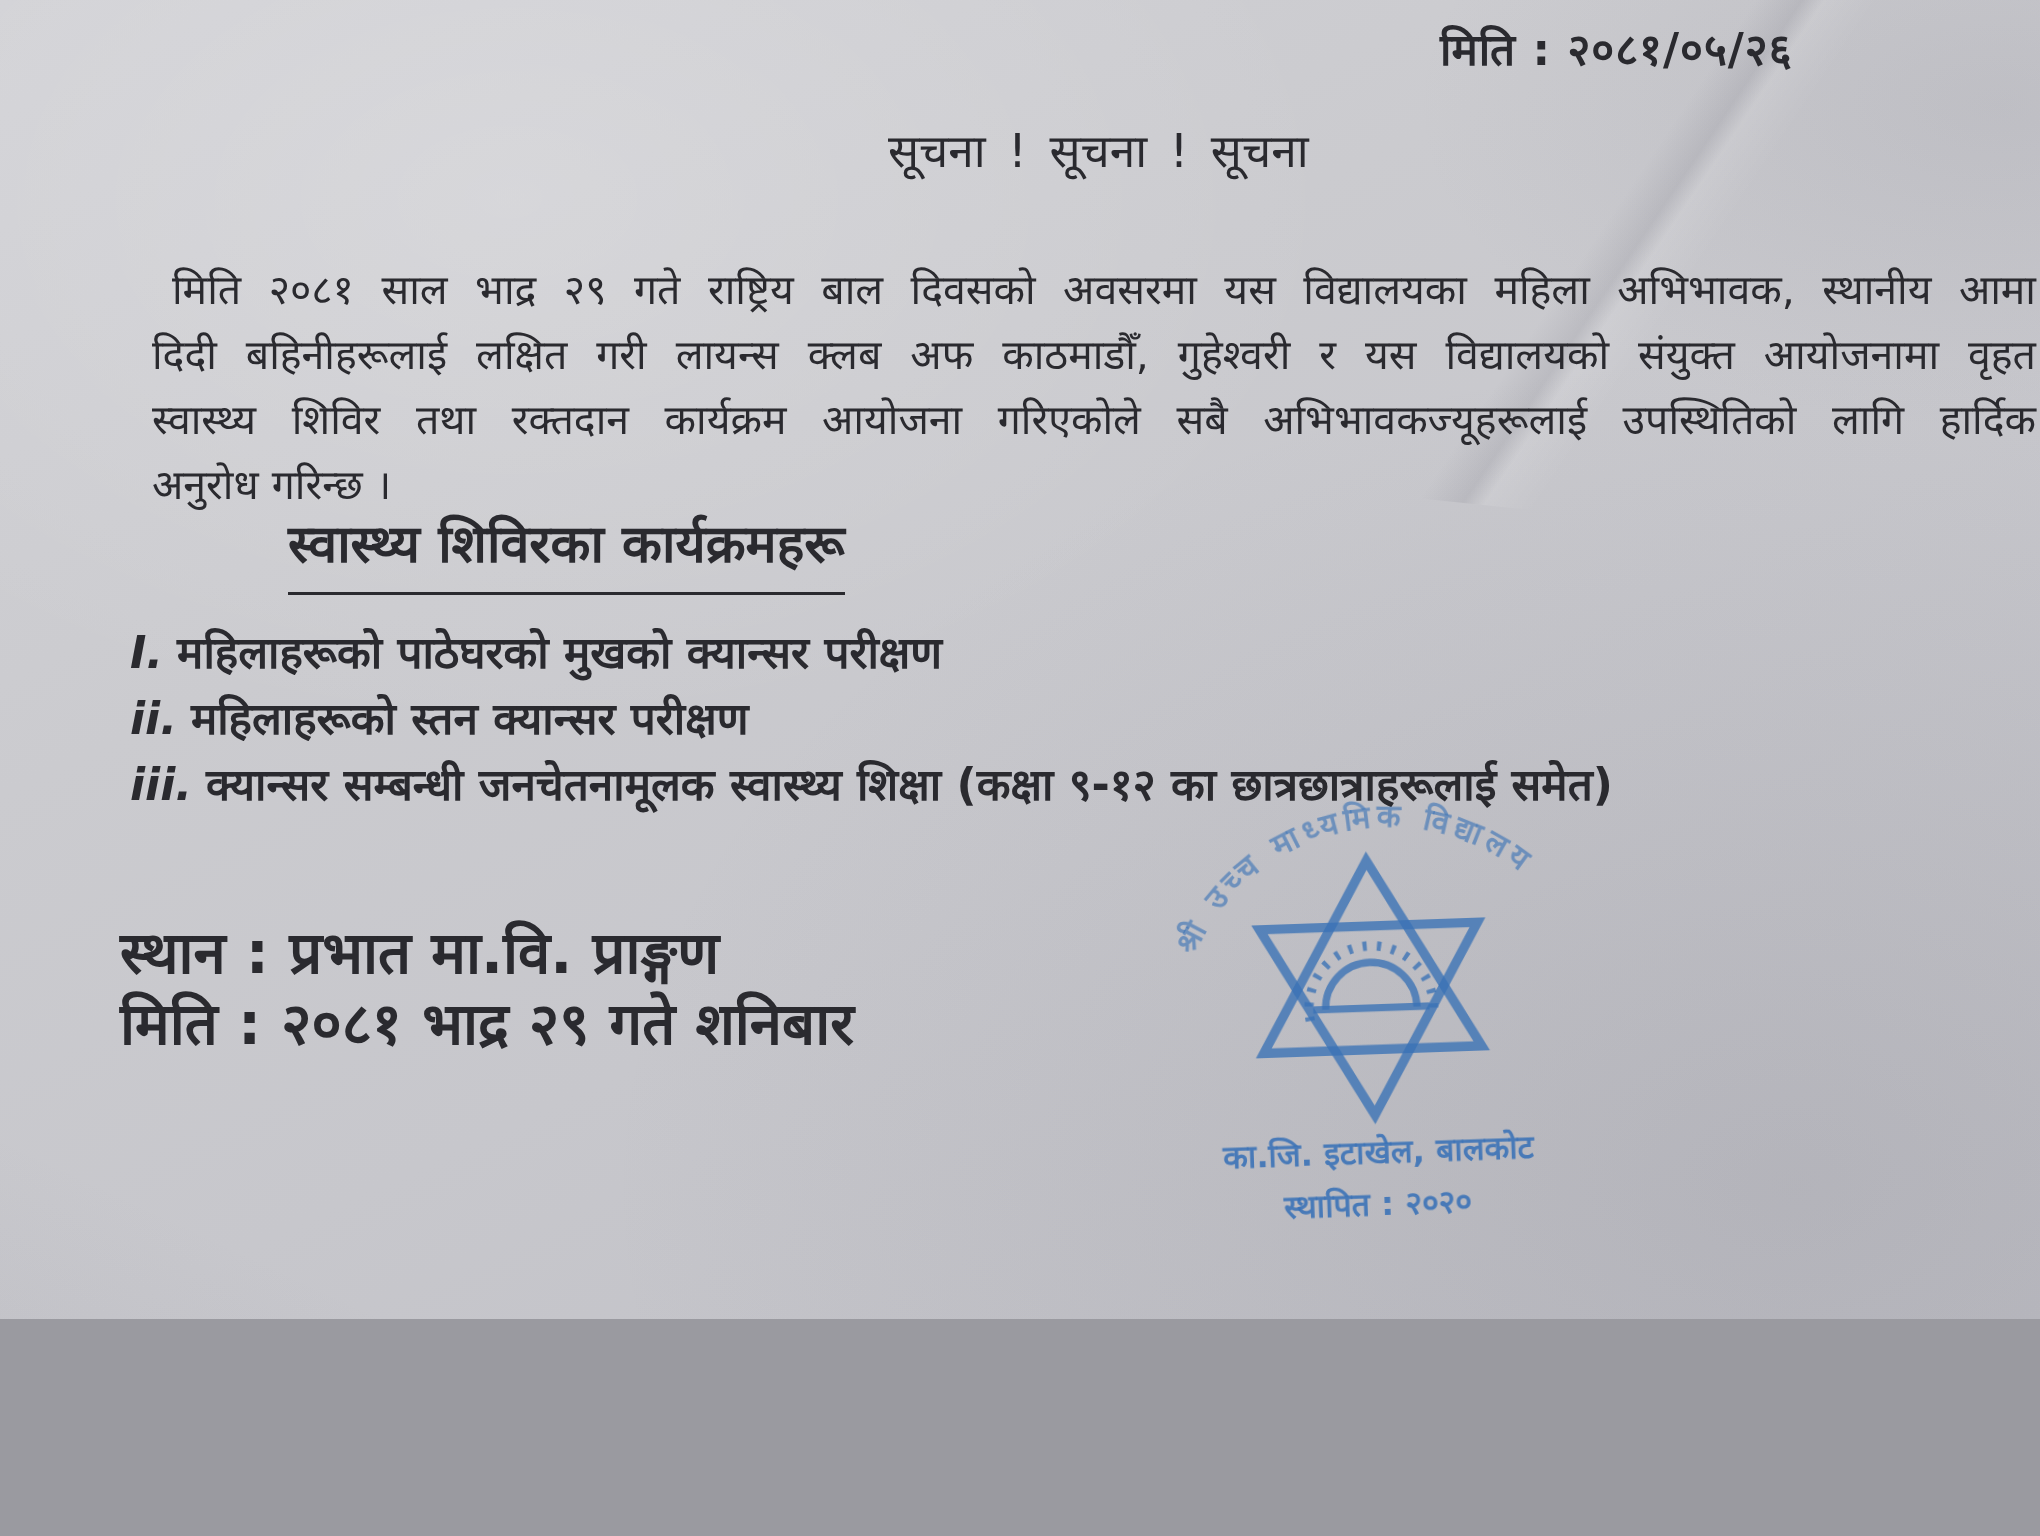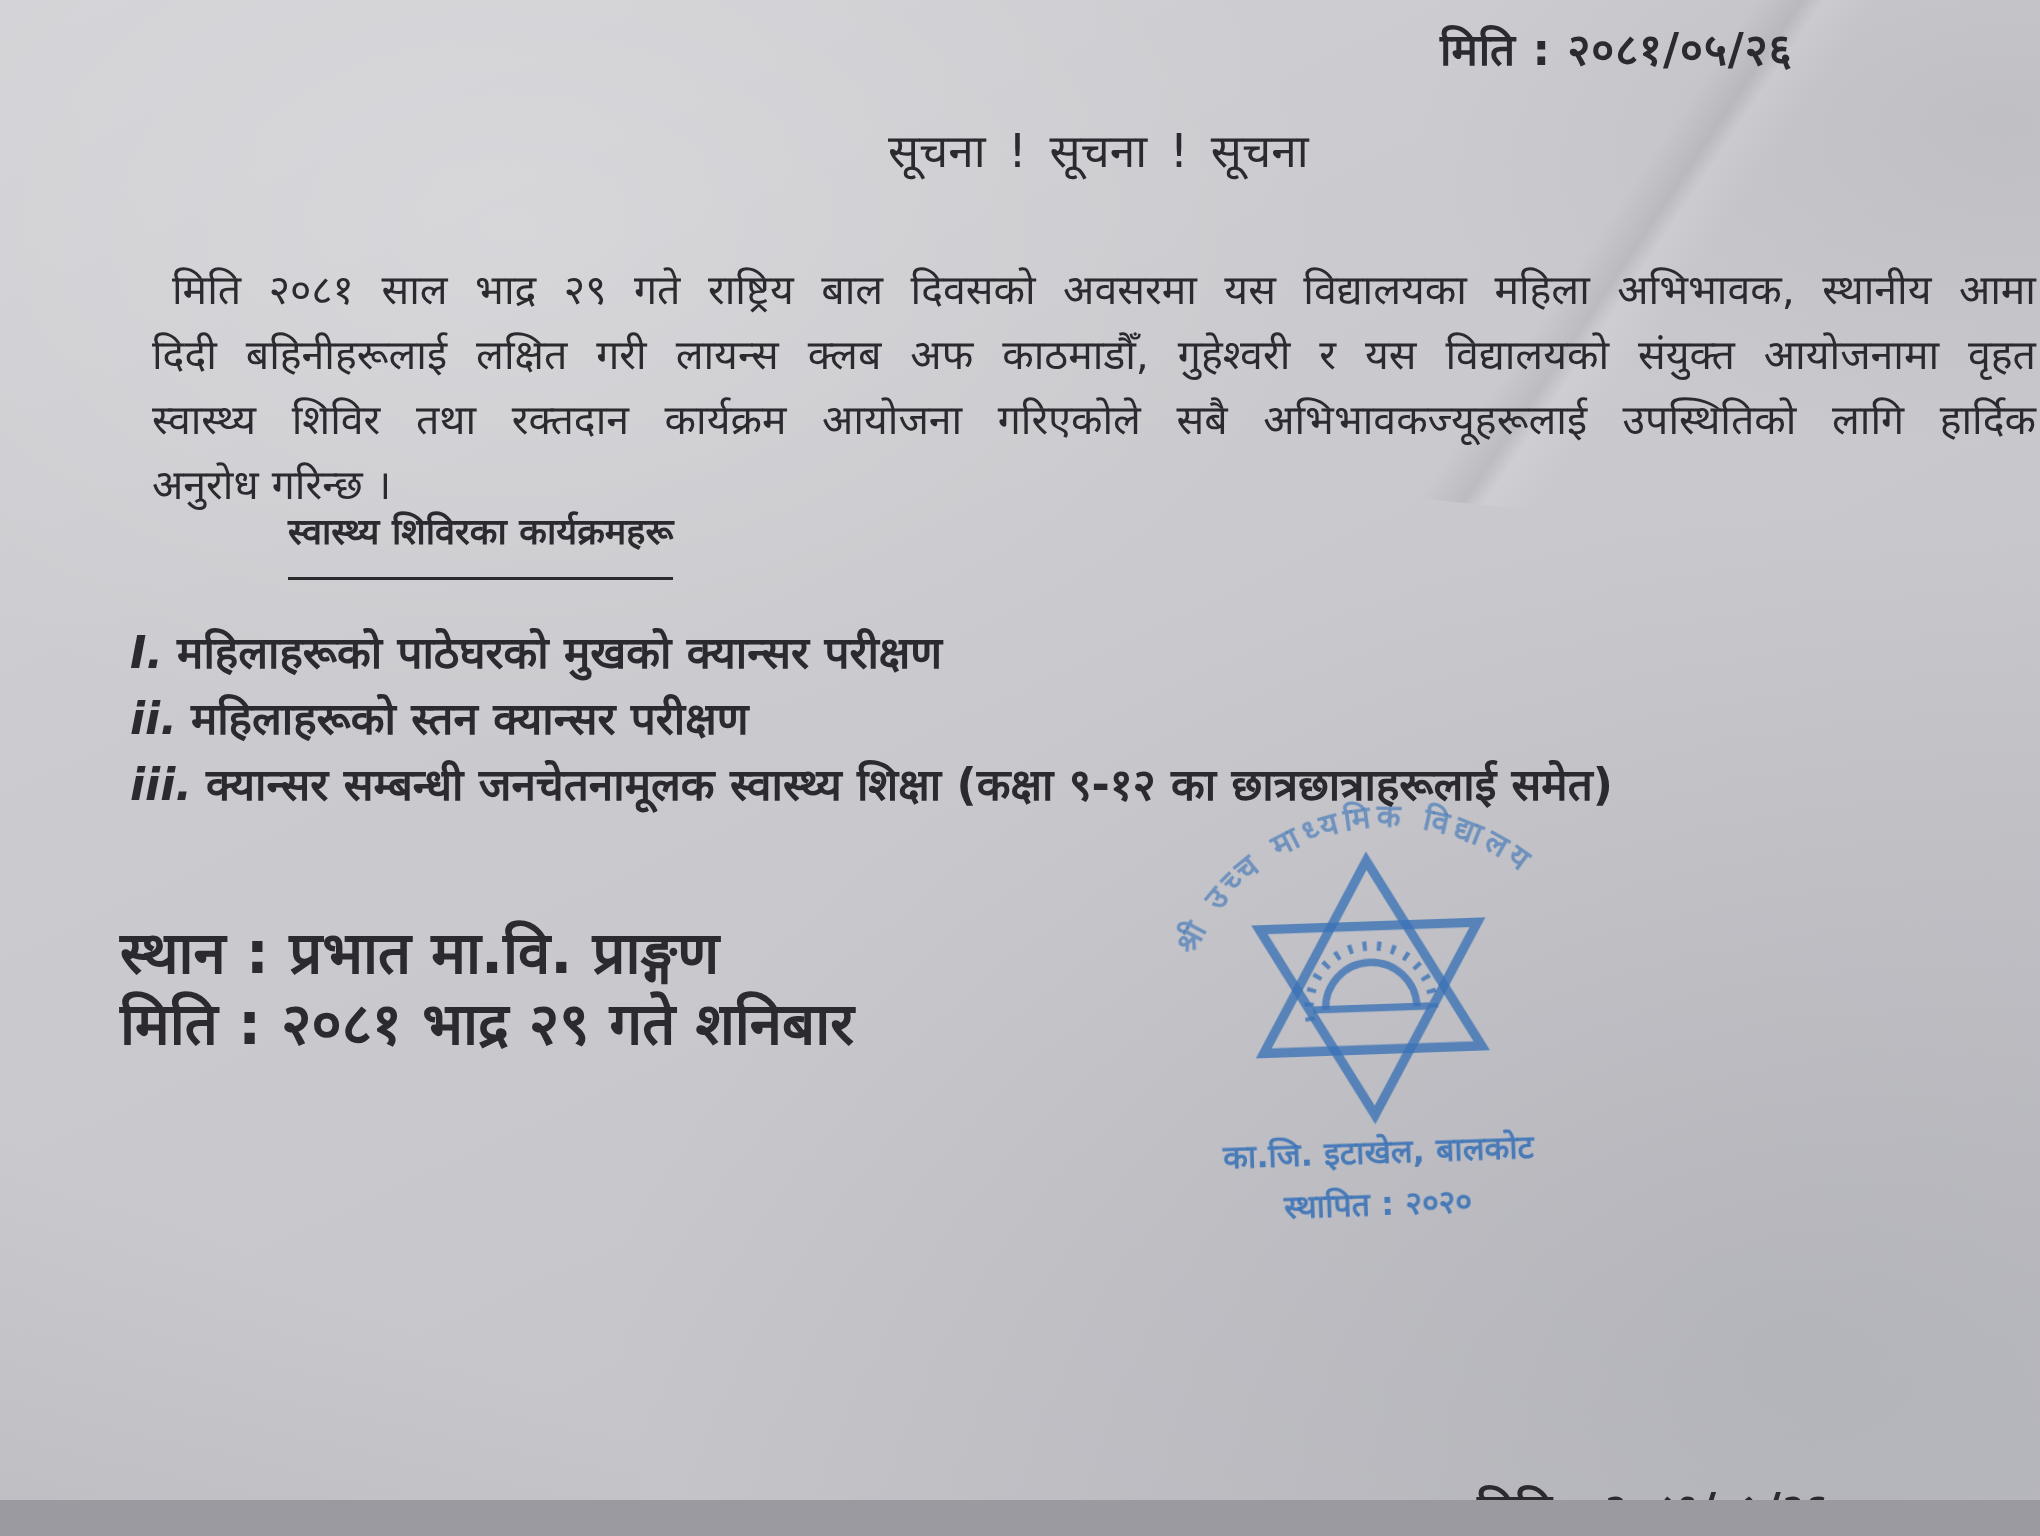--- a/index.html
+++ b/index.html
@@ -1,18 +1,18 @@
 <!DOCTYPE html>
 <html><head>
 <meta charset="utf-8">
 <style>
   html,body{margin:0;padding:0;background:#9a9aa0;}
   .page{
     position:relative;
-    width:2040px;height:1500px;
+    width:2040px;height:1319px;
     overflow:hidden;
     font-family:"DejaVu Sans","Liberation Sans",sans-serif;
     color:#2a2a2f;
     background:
       radial-gradient(1400px 900px at 25% 15%, rgba(255,255,255,0.18), transparent 60%),
       radial-gradient(1700px 1200px at 88% 90%, rgba(110,110,122,0.16), transparent 70%),
       radial-gradient(900px 500px at 98% 8%, rgba(125,125,138,0.14), transparent 65%),
       linear-gradient(155deg,#d2d2d6 0%,#cbcbcf 35%,#c7c7cc 60%,#bfbfc5 100%);
   }
   .crease{
@@ -37,22 +37,22 @@
   }
   .para{
     position:absolute;left:152px;top:226px;width:1884px;
     font-size:41px;line-height:65px;font-weight:500;
   }
   .para .pline{text-align:justify;text-align-last:justify;}
   .para .pline.first{padding-left:20px;margin-top:32px;}
   .para .pline.last{text-align:left;text-align-last:left;}
   .heading{
     position:absolute;left:288px;top:506px;
-    font-size:36px;font-weight:700;white-space:nowrap;
-    border-bottom:3px solid #2a2a2f;padding-bottom:22px;
+    font-size:52px;font-weight:700;white-space:nowrap;
+    border-bottom:3px solid #2a2a2f;padding-bottom:15px;
   }
   .plist{
     position:absolute;left:130px;top:620px;
     font-size:44px;line-height:66px;font-weight:600;list-style:none;margin:0;padding:0;white-space:nowrap;
   }
   .plist .marker{font-style:italic;font-weight:700;margin-right:14px;}
   .details{
     position:absolute;left:120px;top:918px;
     font-size:58px;line-height:71px;font-weight:700;white-space:nowrap;
   }

